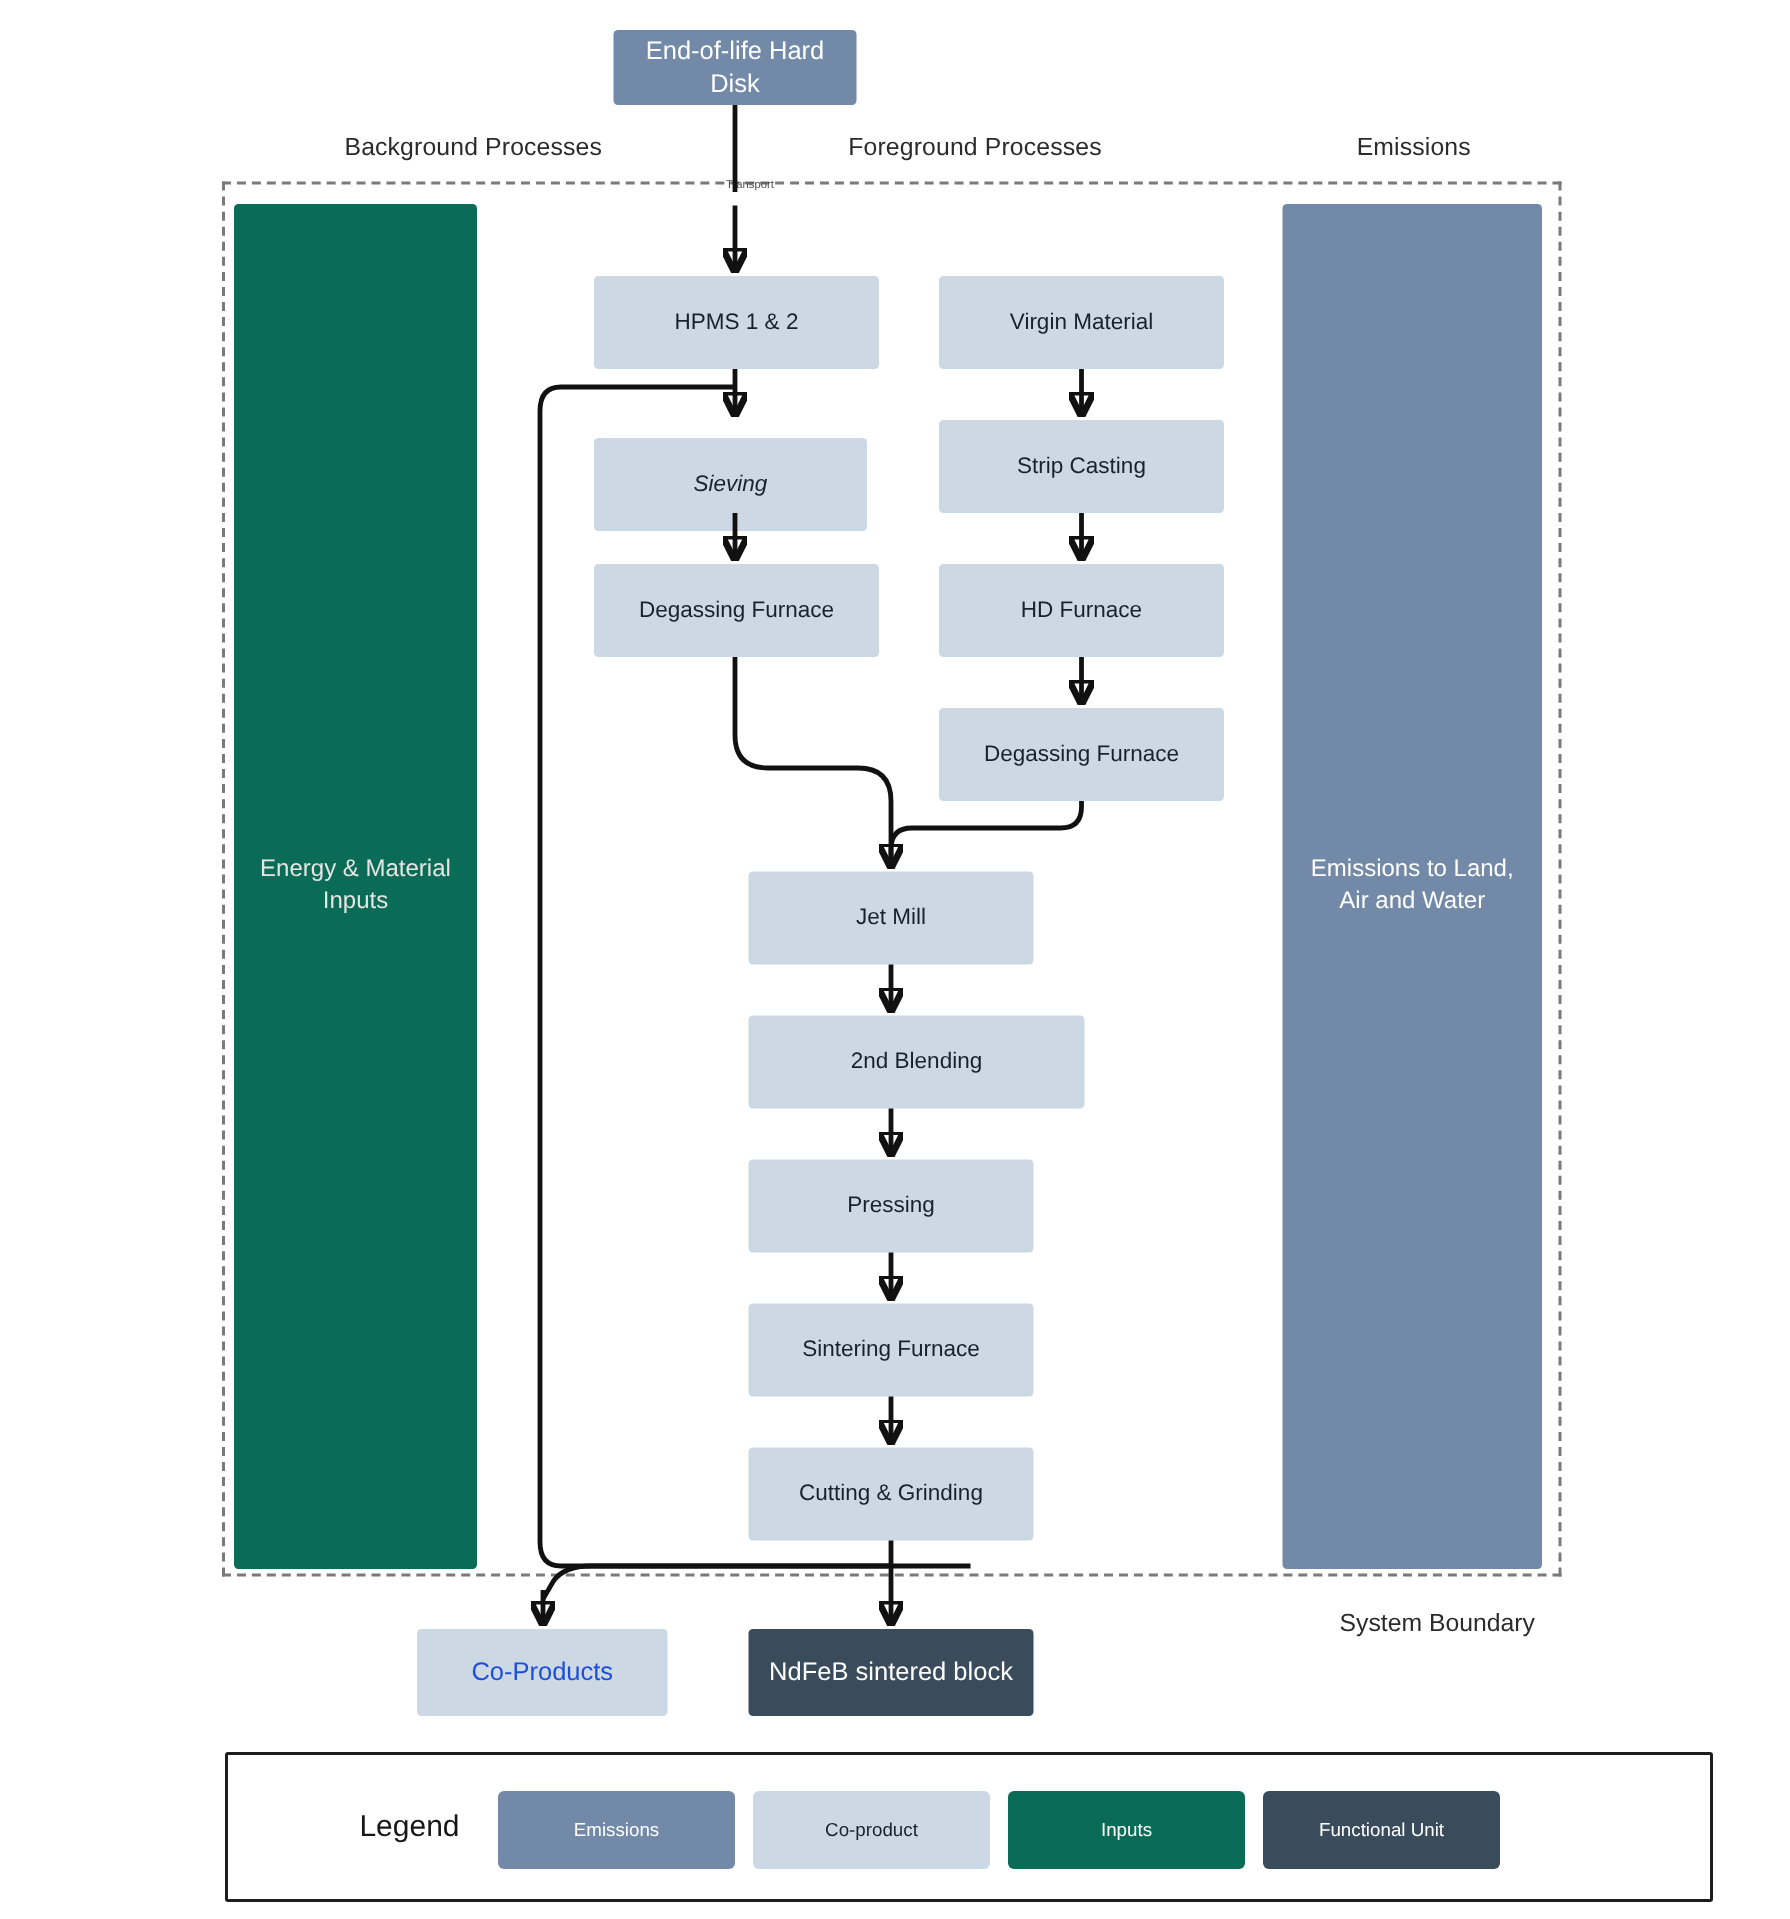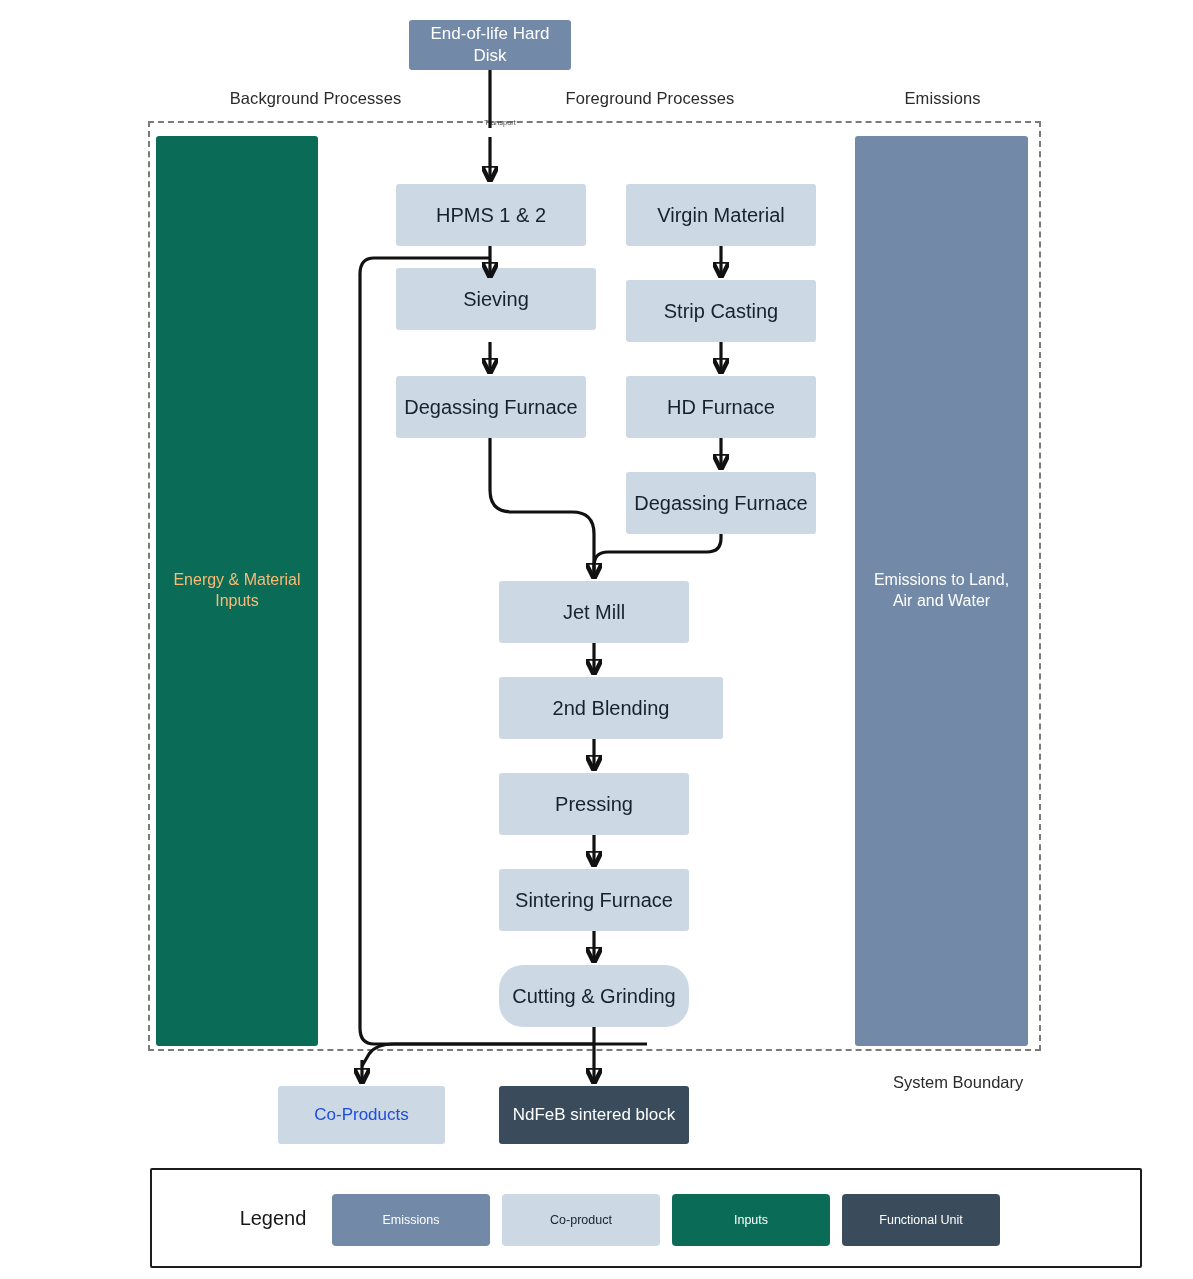--- a/index.html
+++ b/index.html
@@ -42,35 +42,35 @@
     white-space: nowrap;
   }
 
   
   .node {
     display: flex;
     align-items: center;
     justify-content: center;
     text-align: center;
     border-radius: 3px;
-    font-size: 20px;
+    font-size: 15px;
     line-height: 1.3;
     padding: 2px 6px;
   }
   .node.process {
     background: #ccd8e4;
     color: #18222e;
   }
   .node.emission {
     background: #7289a8;
     color: #ffffff;
   }
   .node.inputs {
     background: #0a6b56;
-    color: #fdba74;
+    color: #e5e5e5;
   }
   .node.coproduct {
     background: #ccd8e4;
     color: #1d4ed8;
   }
   .node.functional {
     background: #3a4c5c;
     color: #ffffff;
   }
   .node.tall { font-size: 16px; }
@@ -132,41 +132,41 @@
   <div class="abs node emission bigtext" style="left:409px; top:20px; width:162px; height:50px;">End-of-life Hard Disk</div>
 
   <div class="abs transport-label" style="left:450px; top:118px; width:100px;">Transport</div>
 
   <div class="abs node inputs tall" style="left:156px; top:136px; width:162px; height:910px; padding:0 14px;">Energy &amp; Material Inputs</div>
 
   <div class="abs node emission tall" style="left:855px; top:136px; width:173px; height:910px; padding:0 10px;">Emissions to Land, Air and Water</div>
 
   <div class="abs node process" style="left:396px; top:184px; width:190px; height:62px;">HPMS 1 &amp; 2</div>
 
-  <div class="abs node process" style="left:396px; top:268px; width:200px; height:62px;">Sieving</div>
+  <div class="abs node process" style="left:396px; top:292px; width:182px; height:62px;font-style:italic;">Sieving</div>
 
   <div class="abs node process" style="left:396px; top:376px; width:190px; height:62px;">Degassing Furnace</div>
 
   <div class="abs node process" style="left:626px; top:184px; width:190px; height:62px;">Virgin Material</div>
 
   <div class="abs node process" style="left:626px; top:280px; width:190px; height:62px;">Strip Casting</div>
 
   <div class="abs node process" style="left:626px; top:376px; width:190px; height:62px;">HD Furnace</div>
 
   <div class="abs node process" style="left:626px; top:472px; width:190px; height:62px;">Degassing Furnace</div>
 
   <div class="abs node process" style="left:499px; top:581px; width:190px; height:62px;">Jet Mill</div>
 
   <div class="abs node process" style="left:499px; top:677px; width:224px; height:62px;">2nd Blending</div>
 
   <div class="abs node process" style="left:499px; top:773px; width:190px; height:62px;">Pressing</div>
 
   <div class="abs node process" style="left:499px; top:869px; width:190px; height:62px;">Sintering Furnace</div>
 
-  <div class="abs node process" style="left:499px; top:965px; width:190px; height:62px;border-radius:24px;">Cutting &amp; Grinding</div>
+  <div class="abs node process" style="left:499px; top:965px; width:190px; height:62px;">Cutting &amp; Grinding</div>
 
   <div class="abs node coproduct bigtext" style="left:278px; top:1086px; width:167px; height:58px;">Co-Products</div>
 
   <div class="abs node functional bigtext" style="left:499px; top:1086px; width:190px; height:58px;">NdFeB sintered block</div>
 
   <svg id="connectors" viewBox="0 0 1193 1279">
     <defs>
       <marker id="arrow" viewBox="0 0 12 12" refX="9" refY="6" markerWidth="5.2" markerHeight="5.2" orient="auto-start-reverse">
         <path d="M 0 0 L 12 6 L 0 12 z" fill="#111111" stroke="none"></path>
       </marker>

